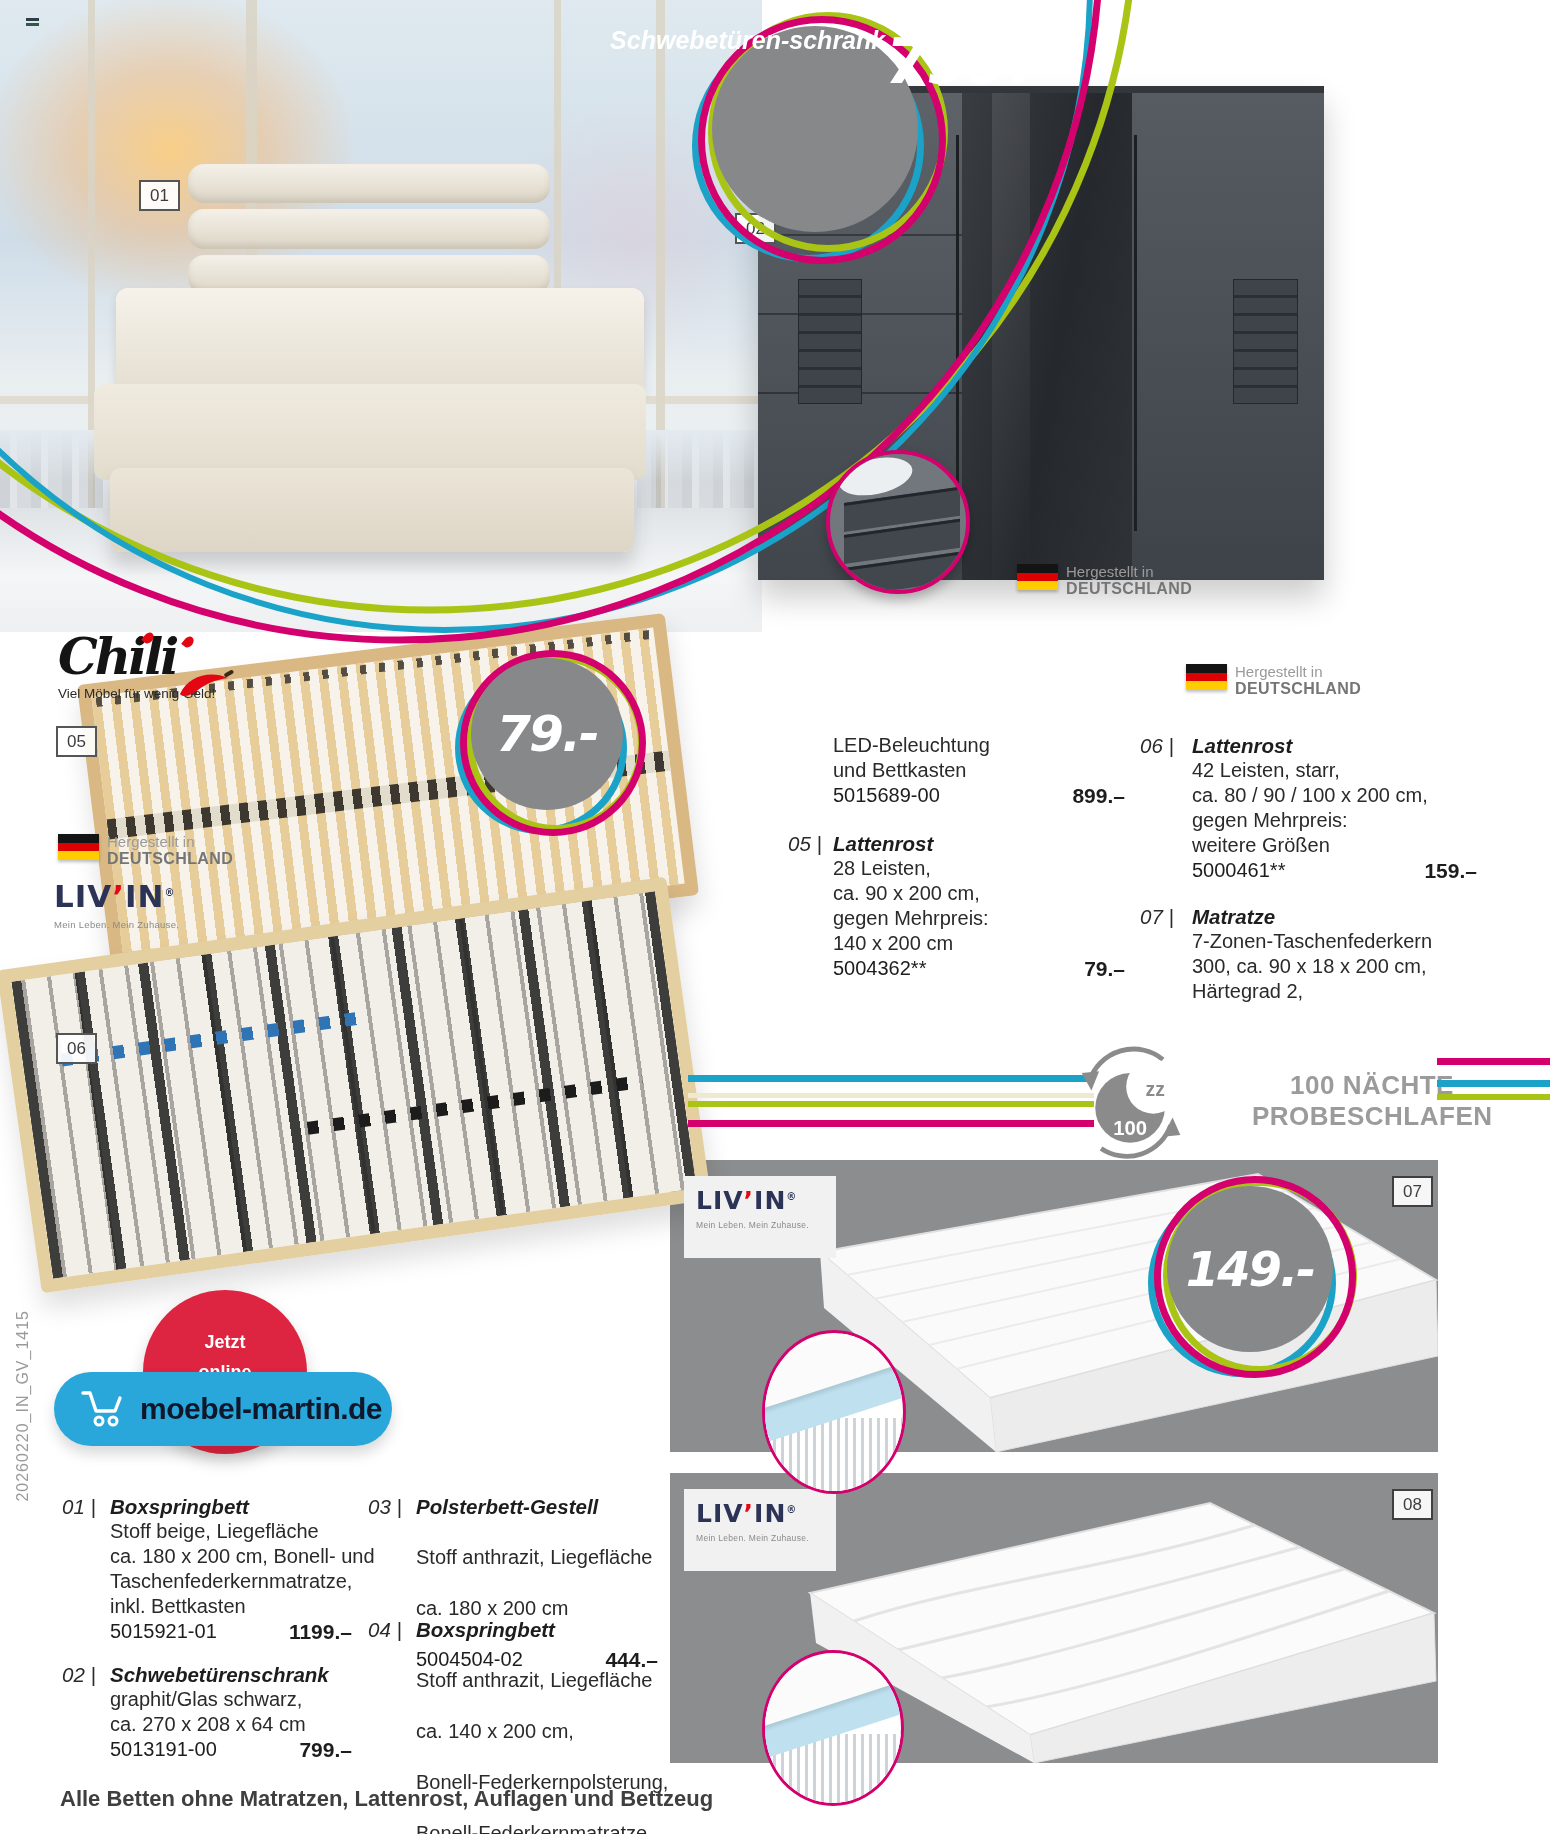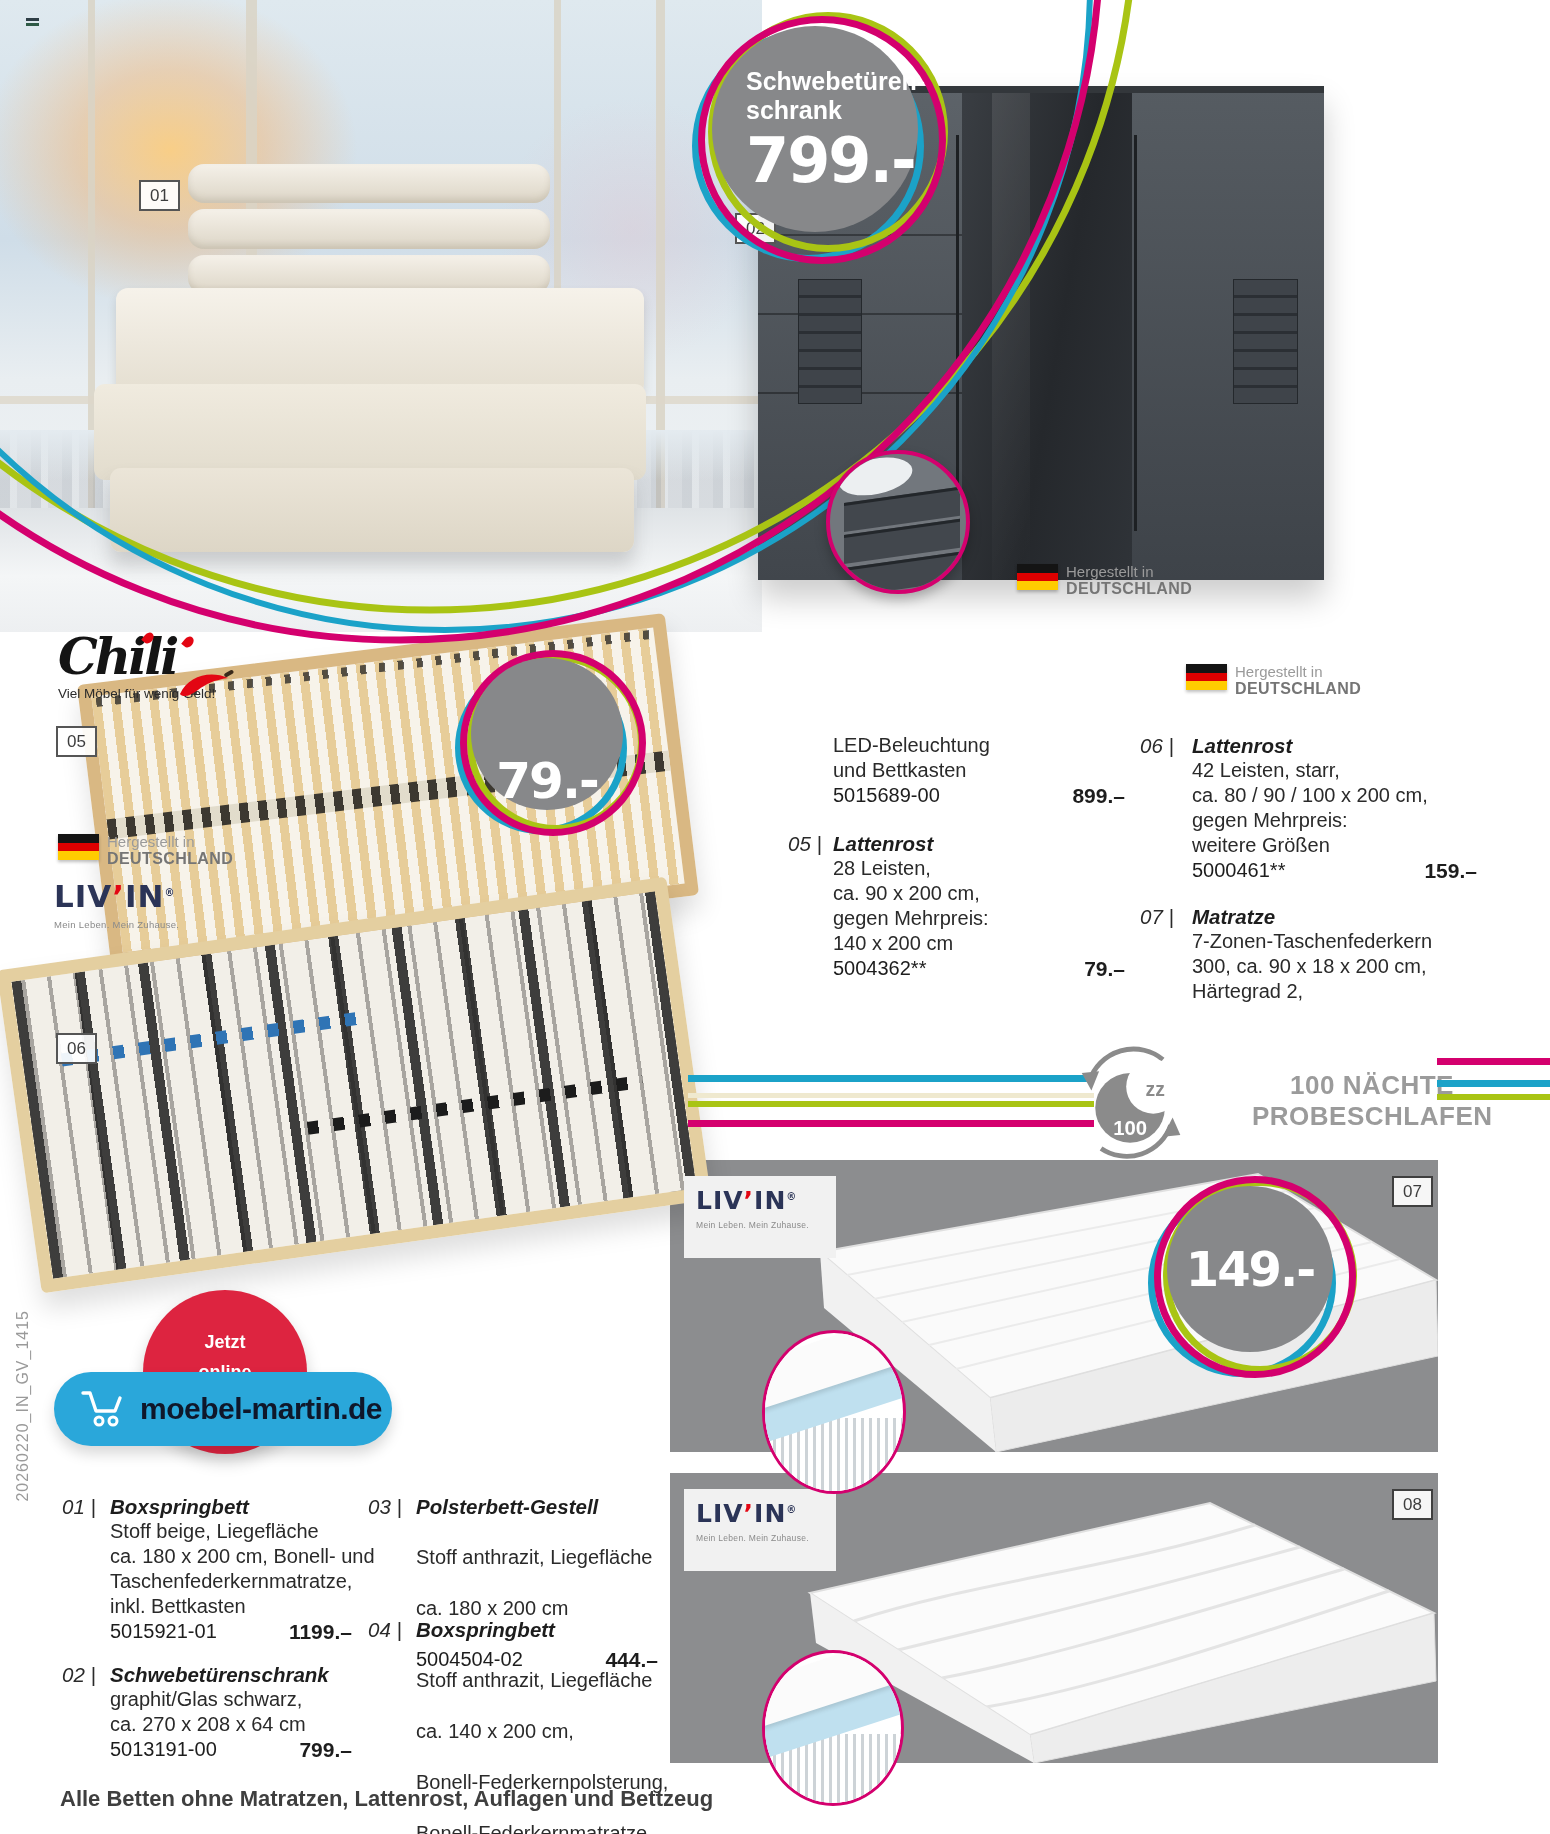--- a/index.html
+++ b/index.html
@@ -54,33 +54,33 @@
   .iw-dr{position:absolute;left:10%;width:85%;height:19%;background:#42474d;border-top:3px solid #23272b;transform:skewY(-8deg);}
   .iw-blob{position:absolute;left:6%;top:4%;width:55%;height:26%;background:#eceff1;border-radius:50%;transform:rotate(-12deg);}
 
   
   .arcs{position:absolute;left:0;top:0;z-index:4;pointer-events:none;}
 
   
   .badge{position:absolute;z-index:8;}
   .badge .ring{position:absolute;border-radius:50%;border:7px solid;}
   .badge .core{position:absolute;border-radius:50%;background:#87888a;color:#fff;
-    display:flex;flex-direction:column;justify-content:center;}
+    display:flex;flex-direction:row;justify-content:center;font-style:italic;}
   .b-top{left:698px;top:14px;width:238px;height:238px;}
   .b-top .ring.rp{left:0;top:2px;width:234px;height:234px;border-color:#d4006e;}
   .b-top .ring.rg{left:10px;top:-2px;width:226px;height:226px;border-color:#a9c414;}
   .b-top .ring.rb{left:-6px;top:16px;width:218px;height:218px;border-color:#1ba2c8;}
   .b-top .core{left:14px;top:12px;width:206px;height:206px;padding-left:34px;box-sizing:border-box;}
   .b-top .bl{font-size:25px;font-weight:600;line-height:29px;}
   .b-top .bp{font-size:62px;font-weight:800;letter-spacing:-2px;line-height:60px;margin-top:6px;font-family:"DejaVu Sans",sans-serif;}
   .b-79{left:460px;top:650px;width:176px;height:176px;}
   .b-79 .ring.rp{left:0;top:0;width:172px;height:172px;border-color:#d4006e;}
   .b-79 .ring.rg{left:7px;top:4px;width:164px;height:164px;border-color:#a9c414;}
   .b-79 .ring.rb{left:-5px;top:12px;width:158px;height:158px;border-color:#1ba2c8;}
-  .b-79 .core{left:11px;top:8px;width:152px;height:152px;align-items:center;justify-content:flex-end;}
+  .b-79 .core{left:11px;top:8px;width:152px;height:152px;align-items:center;}
   .b-79 .bp{font-size:50px;font-weight:800;letter-spacing:-2px;font-family:"DejaVu Sans",sans-serif;}
   .b-149{left:1154px;top:1176px;width:192px;height:192px;}
   .b-149 .ring.rp{left:0;top:0;width:188px;height:188px;border-color:#d4006e;}
   .b-149 .ring.rg{left:9px;top:3px;width:180px;height:180px;border-color:#a9c414;}
   .b-149 .ring.rb{left:-6px;top:13px;width:174px;height:174px;border-color:#1ba2c8;}
   .b-149 .core{left:13px;top:10px;width:166px;height:166px;align-items:center;}
   .b-149 .bp{font-size:48px;font-weight:800;letter-spacing:-2px;font-family:"DejaVu Sans",sans-serif;}
 
   
   .plabel{position:absolute;width:37px;height:27px;border:2px solid #555;background:rgba(255,255,255,.92);

